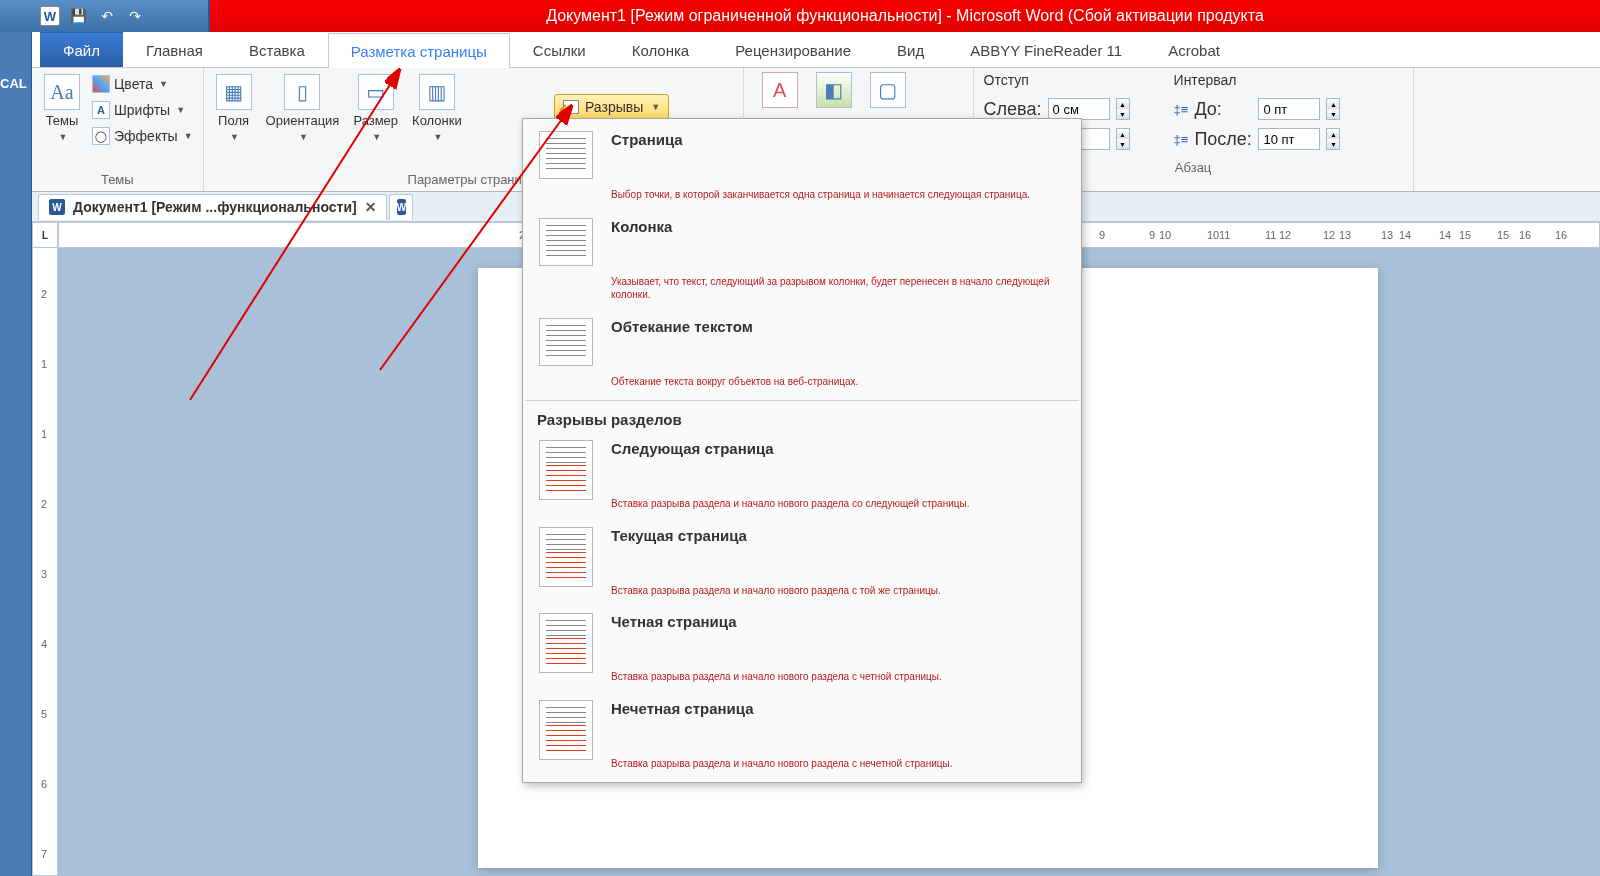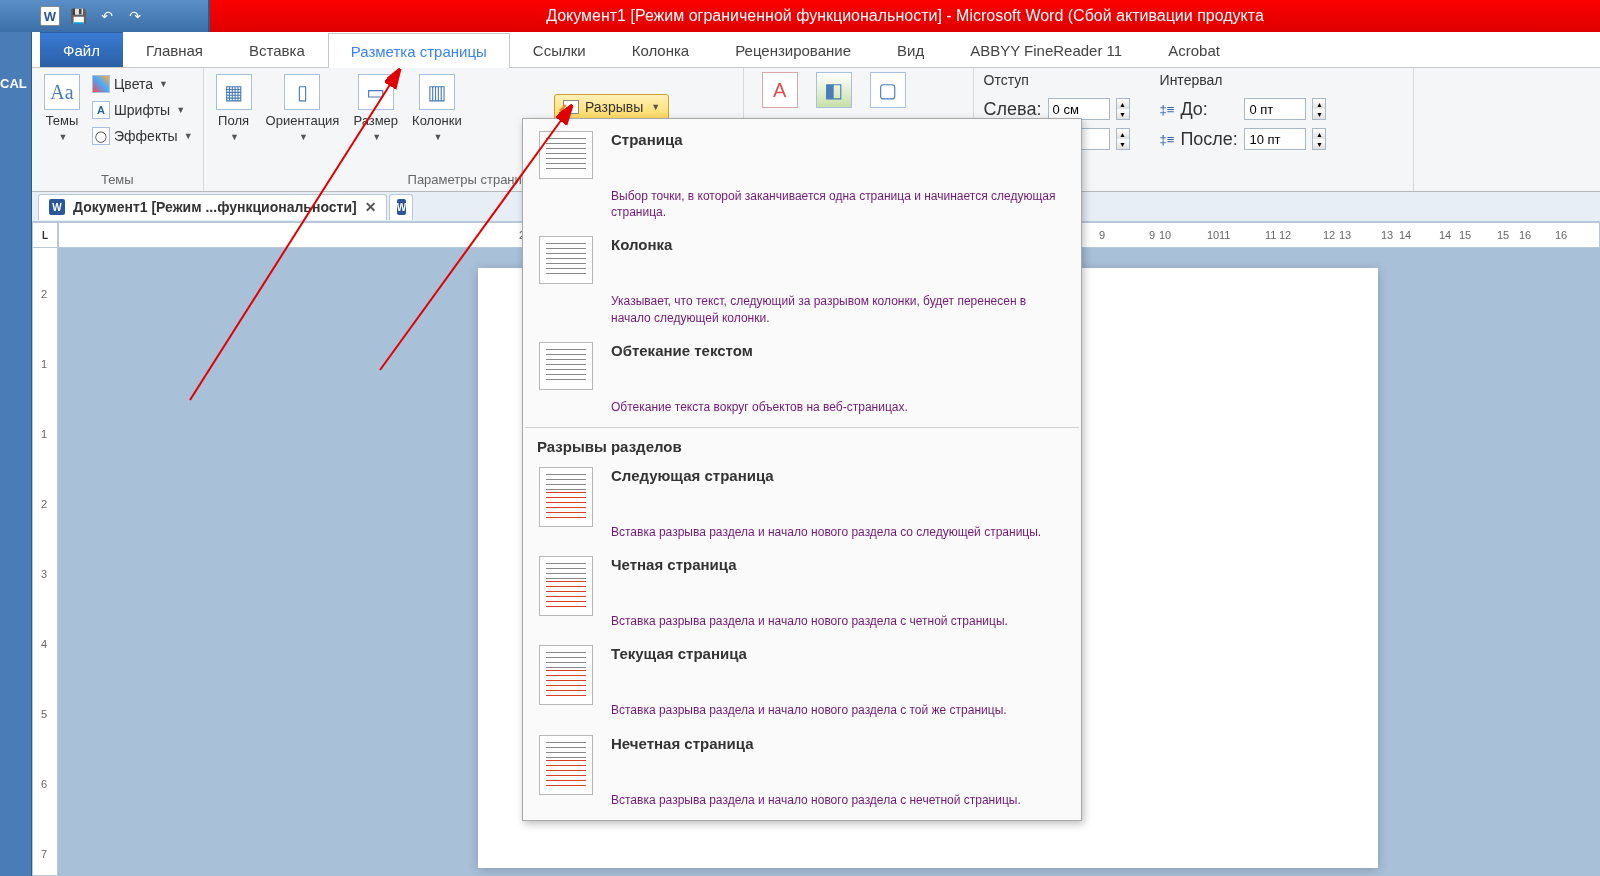--- a/index.html
+++ b/index.html
@@ -42,21 +42,21 @@
   .breaks-btn .icon-mini::after { content: ''; position: absolute; top: 5px; left: -3px; width: 6px; height: 6px; border-left: 2px solid #e88a2a; border-bottom: 2px solid #e88a2a; transform: rotate(45deg); }
   
   
   .dropdown { position: absolute; left: 522px; top: 118px; width: 560px; background: #fafafa; border: 1px solid #a8a8a8; box-shadow: 2px 3px 8px rgba(0,0,0,0.25); z-index: 100; padding: 4px 2px; }
   .dropdown-section-header { font-size: 15px; font-weight: bold; color: #333; padding: 6px 12px 4px 12px; }
   .dropdown-item { display: flex; gap: 18px; padding: 8px 14px; cursor: pointer; }
   .dd-icon { width: 54px; height: 48px; border: 1px solid #b8b8b8; background: #fff; flex-shrink: 0; position: relative; }
   .dd-icon.stacked { height: 60px; }
   .dd-text { flex: 1; }
   .dd-title { font-size: 15px; font-weight: bold; color: #333; margin-bottom: 2px; }
-  .dd-desc { font-size: 12px; color: #701a75; line-height: 1.35; margin-top: 40px; }
+  .dd-desc { font-size: 10px; color: #b91c1c; line-height: 1.35; margin-top: 40px; }
   
   
   .doc-tabs { height: 30px; background: #e8eef6; border-bottom: 1px solid #b8c8d8; display: flex; align-items: center; margin-left: 32px; padding-left: 6px; gap: 2px; }
   .doc-tab { height: 26px; background: #fff; border: 1px solid #b8c8d8; border-bottom: none; padding: 0 10px; display: flex; align-items: center; gap: 8px; font-size: 14px; font-weight: bold; color: #333; border-radius: 3px 3px 0 0; }
   .doc-tab-close { font-size: 14px; color: #555; cursor: pointer; }
   .doc-tab-mini { width: 24px; justify-content: center; }
   
   
   .ruler-area { margin-left: 32px; height: 26px; background: #e8eef6; display: flex; }
   .ruler-corner { width: 26px; height: 26px; background: #fff; border: 1px solid #b8c8d8; display: flex; align-items: center; justify-content: center; font-size: 10px; font-weight: bold; color: #333; }
@@ -171,21 +171,21 @@
 
   <div class="ribbon-group" style="width:230px;">
     <div class="ribbon-group-body" style="gap:18px;padding-left:10px;">
       <div class="big-btn-icon" style="border-color:#d8a8a8;color:#d85050;">A</div>
       <div class="big-btn-icon" style="background:linear-gradient(#fff,#c8e0a8);">◧</div>
       <div class="big-btn-icon">▢</div>
     </div>
   </div>
 
   <div class="ribbon-group para-group" style="width:440px;">
-    <div style="display:flex;gap:30px;">
+    <div style="display:flex;gap:44px;">
       <div class="para-col">
         <div class="para-header">Отступ</div>
         <div class="num-field">
           <span class="num-label">Слева:</span>
           <input class="num-input" value="0 см" style="">
           <div class="spinner">
               <div>▲</div>
               <div>▼</div>
             </div>
         </div>
@@ -213,20 +213,21 @@
           <span style="font-size:13px;color:#2a5fa5;">‡≡</span>
           <span class="num-label">После:</span>
           <input class="num-input" value="10 пт" style="">
           <div class="spinner">
               <div>▲</div>
               <div>▼</div>
             </div>
         </div>
       </div>
     </div>
+    <div class="ribbon-group-label" style="margin-top:6px;">Абзац</div>
   </div>
 
   <div class="breaks-btn">
     <span class="icon-mini"></span>
     <span>Разрывы</span>
     <span class="dropdown-caret">▼</span>
   </div>
 </div>
 
 <div class="doc-tabs">
@@ -324,32 +325,32 @@
           <div class="dd-title">Следующая страница</div>
           <div class="dd-desc">Вставка разрыва раздела и начало нового раздела со следующей страницы.</div>
         </div>
       </div>
       <div class="dropdown-item">
         <div class="dd-icon stacked">
           <div class="lines" style="bottom:34px;"></div>
           <div class="red-lines"></div>
         </div>
         <div class="dd-text">
-          <div class="dd-title">Четная страница</div>
-          <div class="dd-desc">Вставка разрыва раздела и начало нового раздела с четной страницы.</div>
+          <div class="dd-title">Текущая страница</div>
+          <div class="dd-desc">Вставка разрыва раздела и начало нового раздела с той же страницы.</div>
         </div>
       </div>
       <div class="dropdown-item">
         <div class="dd-icon stacked">
           <div class="lines" style="bottom:34px;"></div>
           <div class="red-lines"></div>
         </div>
         <div class="dd-text">
-          <div class="dd-title">Текущая страница</div>
-          <div class="dd-desc">Вставка разрыва раздела и начало нового раздела с той же страницы.</div>
+          <div class="dd-title">Четная страница</div>
+          <div class="dd-desc">Вставка разрыва раздела и начало нового раздела с четной страницы.</div>
         </div>
       </div>
       <div class="dropdown-item">
         <div class="dd-icon stacked">
           <div class="lines" style="bottom:34px;"></div>
           <div class="red-lines"></div>
         </div>
         <div class="dd-text">
           <div class="dd-title">Нечетная страница</div>
           <div class="dd-desc">Вставка разрыва раздела и начало нового раздела с нечетной страницы.</div>

